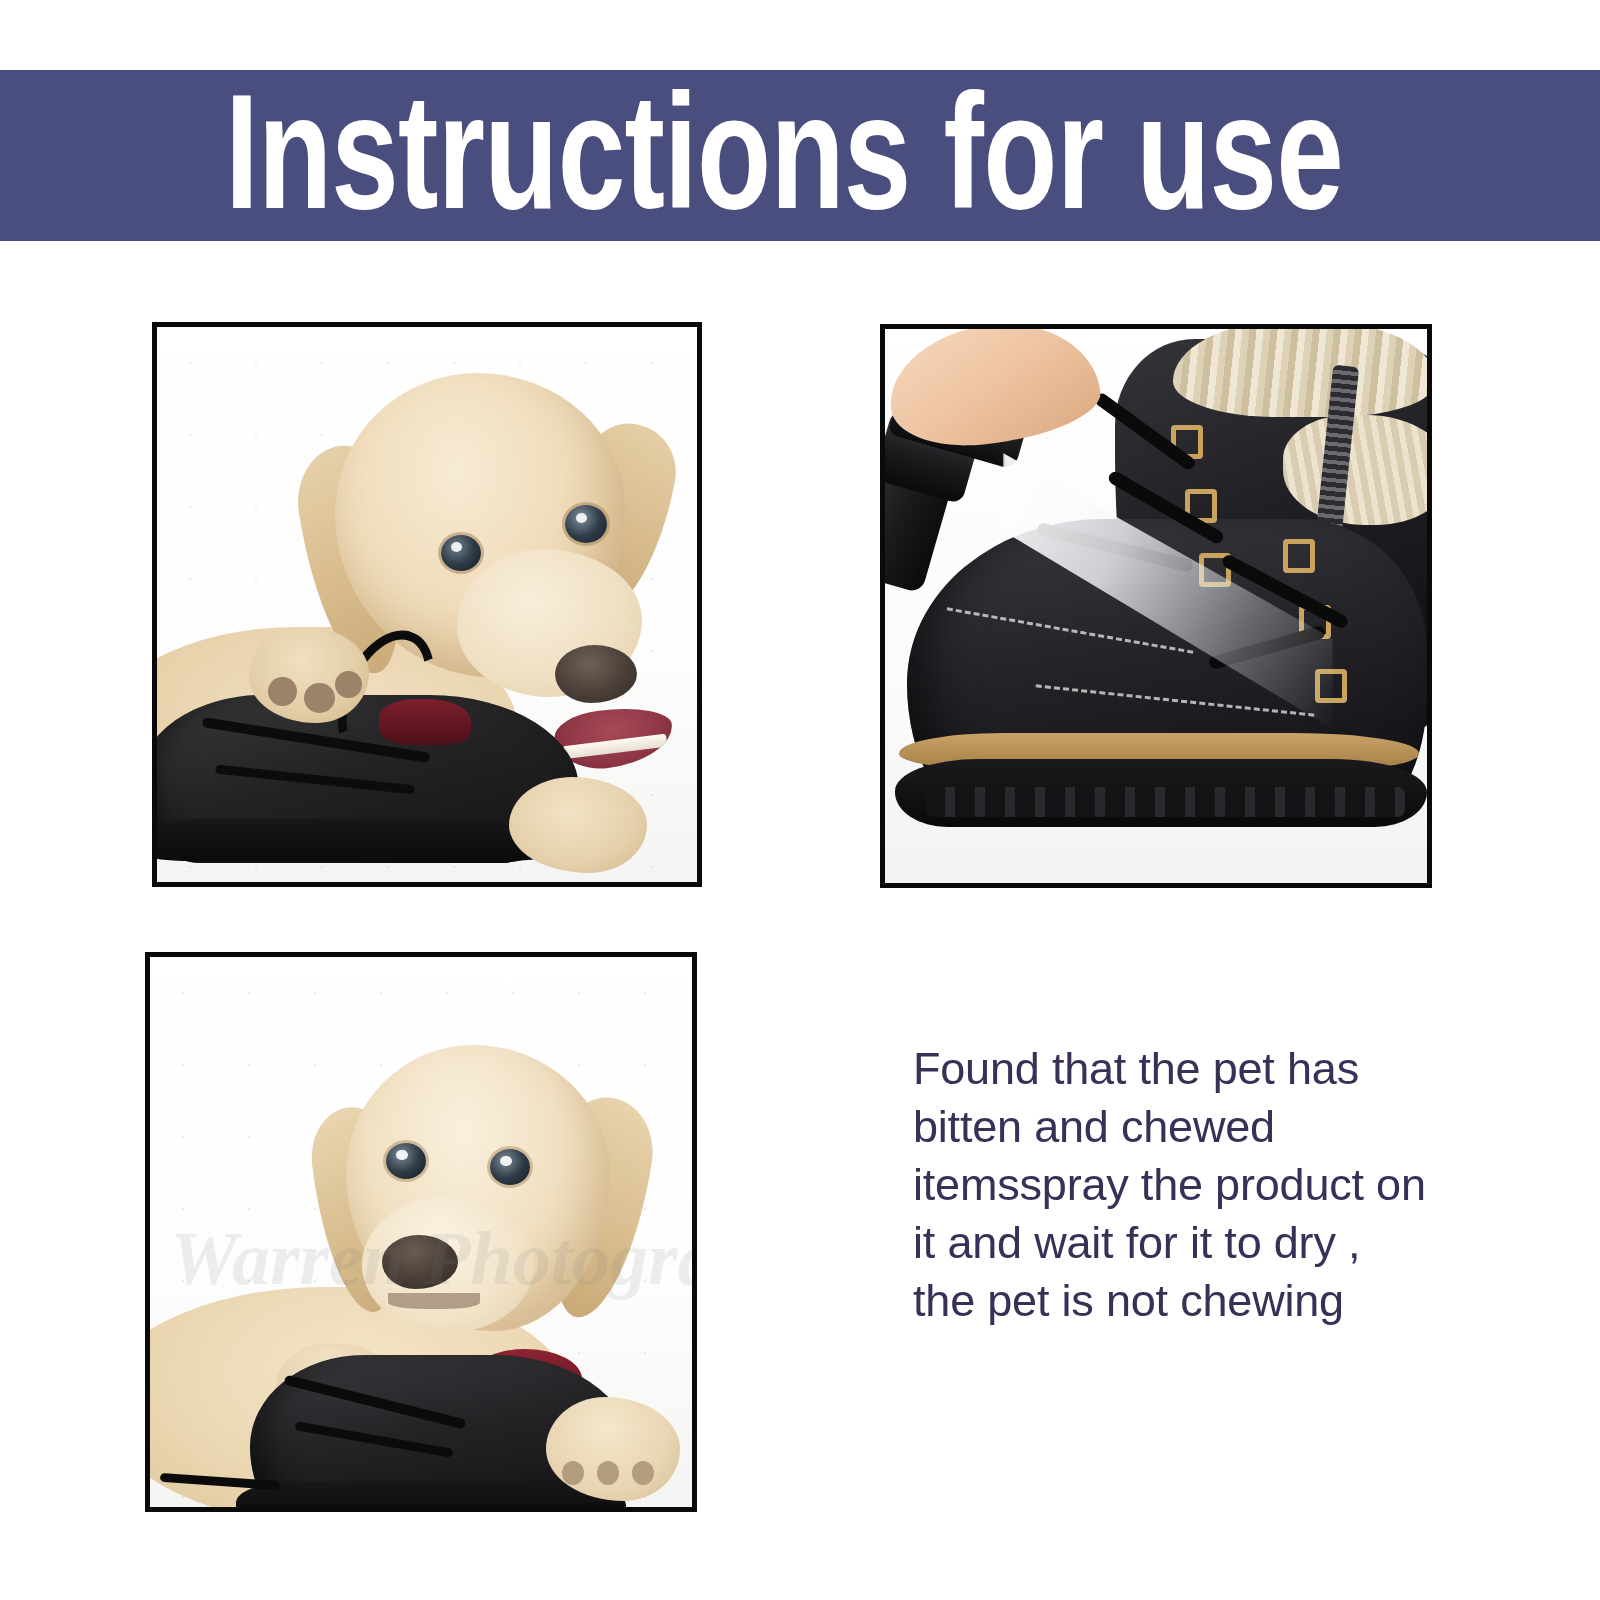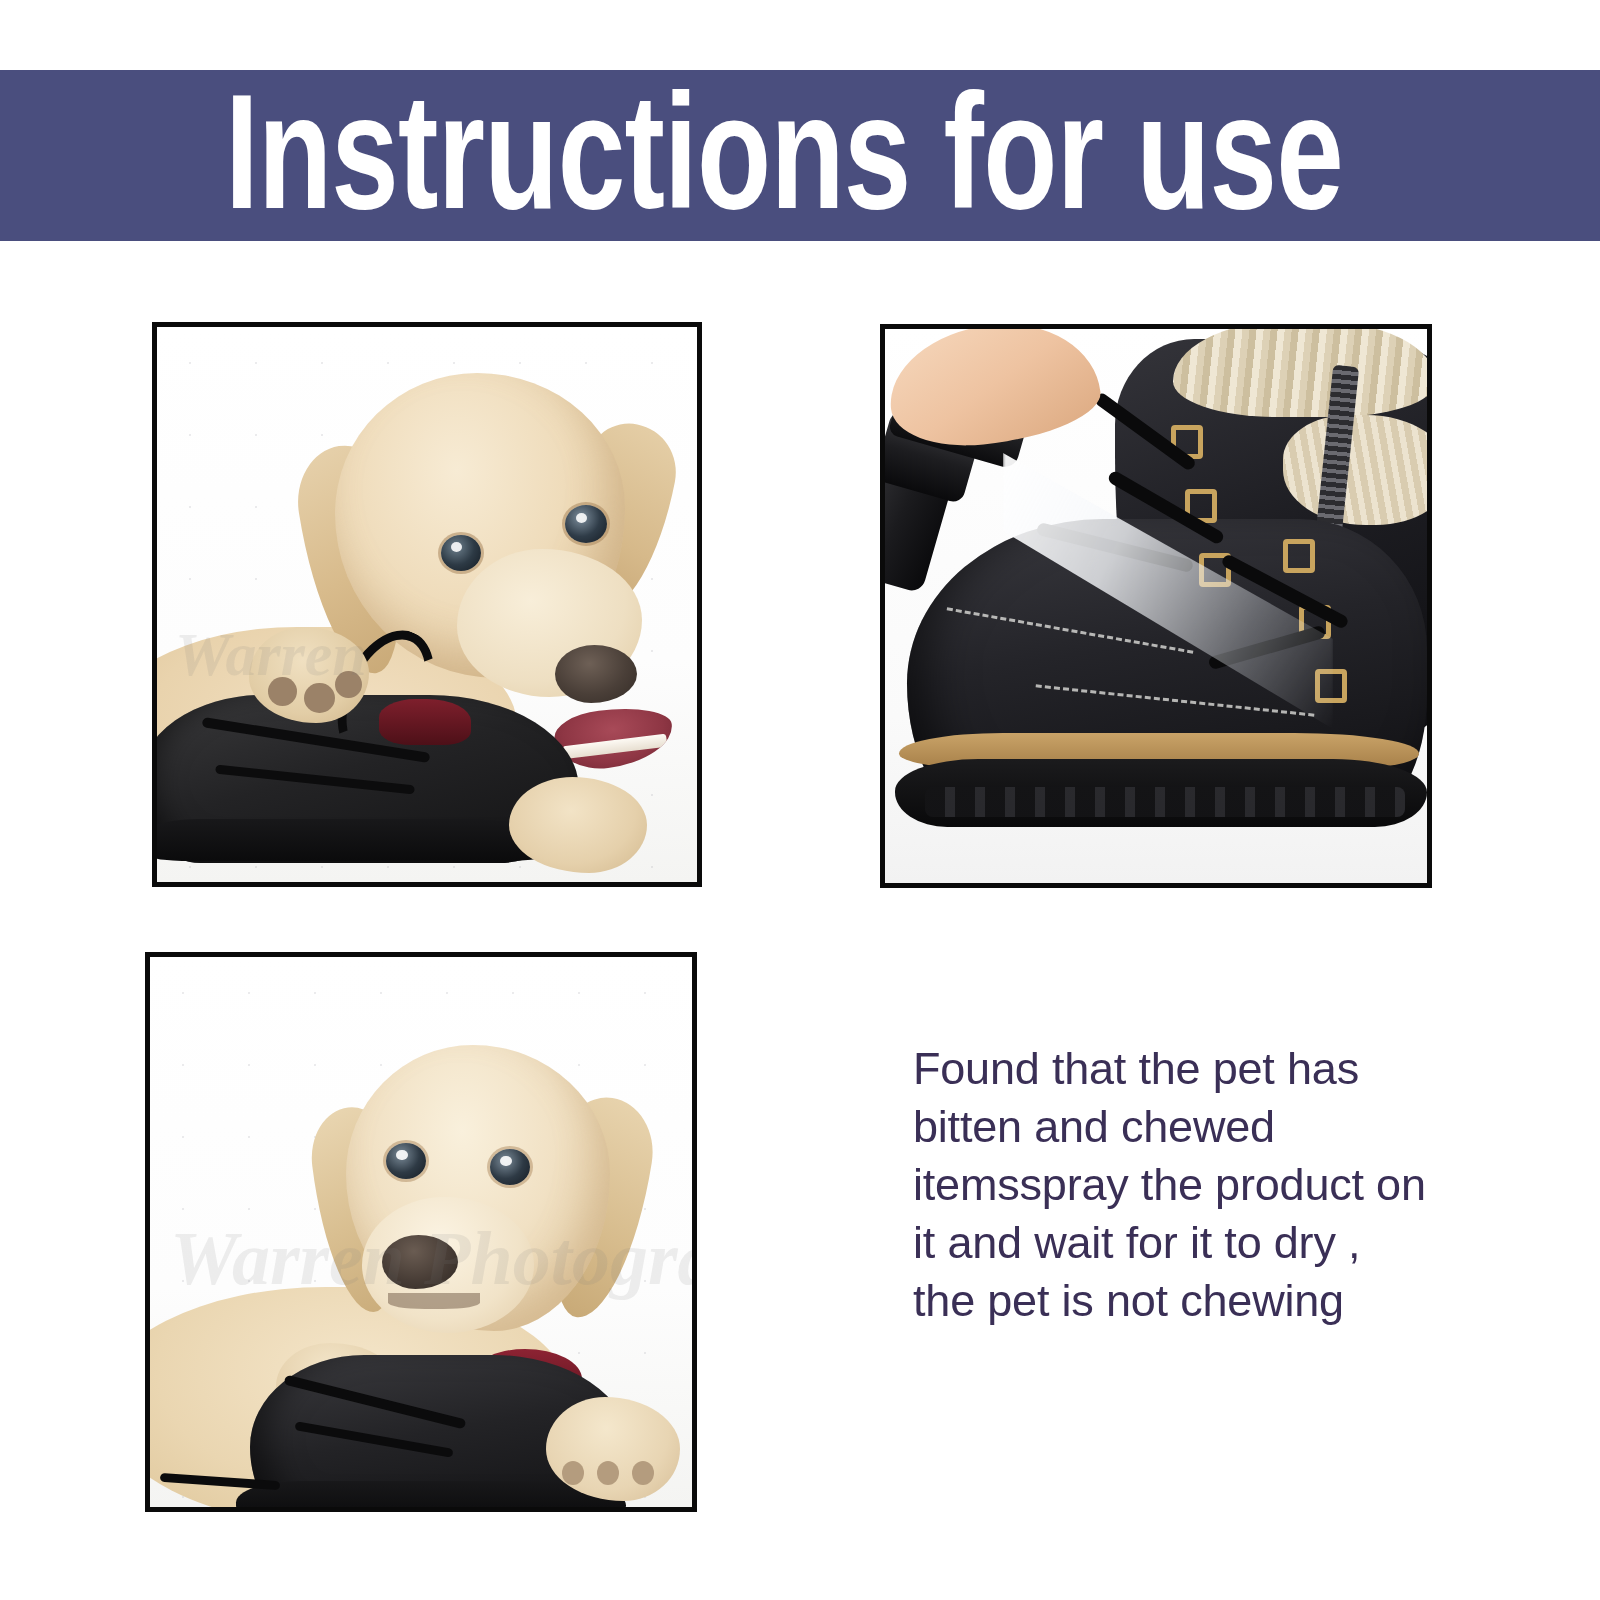--- a/index.html
+++ b/index.html
@@ -416,21 +416,20 @@
     <div class="p1-lace-b"></div>
     <div class="p1-lace-loop"></div>
 
     <div class="p1-paw-top">
       <div class="pad" style="left:16%;top:52%;width:24%;height:30%;"></div>
       <div class="pad" style="left:46%;top:58%;width:26%;height:32%;"></div>
       <div class="pad" style="left:72%;top:46%;width:22%;height:28%;"></div>
     </div>
     <div class="p1-paw-bottom"></div>
 
-    <div class="watermark" style="left:18px;top:292px;font-size:62px;">Warren</div>
   </div>
 </div>
 
 <div class="photo-panel" id="panel-spray-boots">
   <div class="scene">
     <div class="p2-bg"></div>
 
     <div class="p2-boot-back"></div>
     <div class="p2-fur-top"></div>
     <div class="p2-fur-mid"></div>

